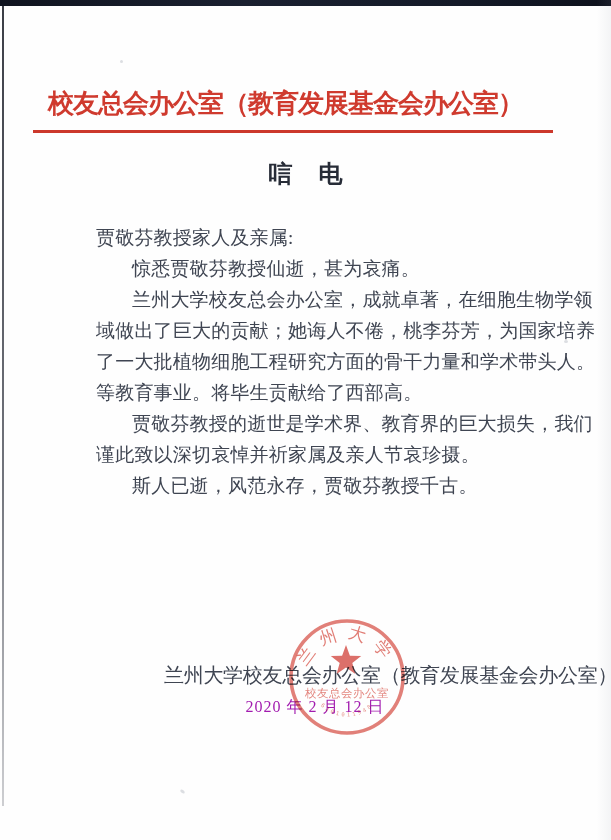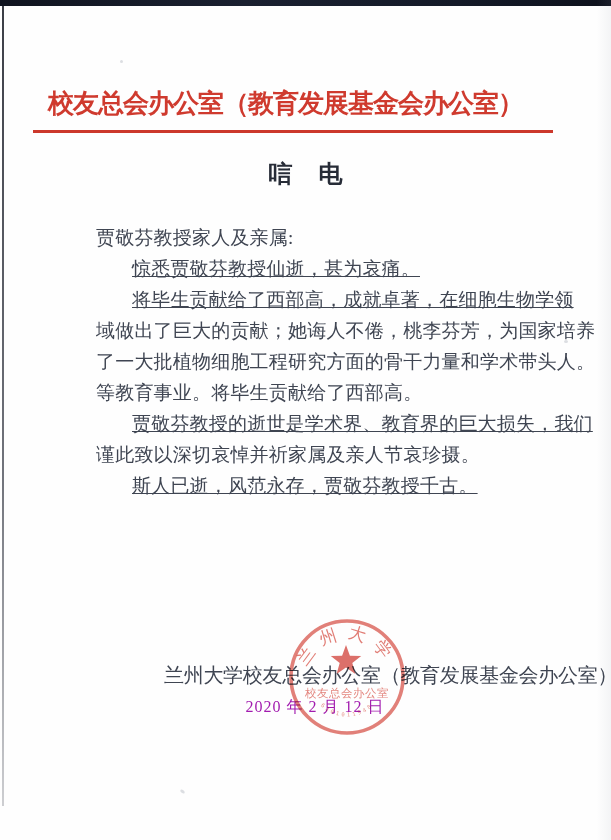--- a/index.html
+++ b/index.html
@@ -56,21 +56,21 @@
     position: absolute; top: 222px; left: 96px; width: 462px;
     font-size: 19px;
     color: #3f4552;
     letter-spacing: 0.2px;
   }
   .line {
     height: 31px;
     line-height: 31px;
     white-space: nowrap;
   }
-  .indent { padding-left: 36px; text-decoration: underline; }
+  .indent { padding-left: 36px; }
   
   .signature-org {
     position: absolute; top: 662px; left: 164px;
     font-size: 20px; color: #3f4552; white-space: nowrap;
     letter-spacing: -0.3px;
   }
   .signature-date {
     position: absolute; top: 697px; left: 240px; width: 150px;
     font-size: 16px; color: #a21caf; text-align: center; white-space: nowrap;
     letter-spacing: 1px;
@@ -103,21 +103,21 @@
   <div class="header-rule"></div>
 
   <div class="doc-title">
     <span>唁</span>
     <span>电</span>
   </div>
 
   <div class="letter-body">
     <div class="line">贾敬芬教授家人及亲属:</div>
     <div class="line indent">惊悉贾敬芬教授仙逝，甚为哀痛。</div>
-    <div class="line indent">将毕生贡献给了西部高，成就卓著，在细胞生物学领</div>
+    <div class="line indent">兰州大学校友总会办公室，成就卓著，在细胞生物学领</div>
     <div class="line">域做出了巨大的贡献；她诲人不倦，桃李芬芳，为国家培养</div>
     <div class="line">了一大批植物细胞工程研究方面的骨干力量和学术带头人。</div>
     <div class="line">等教育事业。将毕生贡献给了西部高。</div>
     <div class="line indent">贾敬芬教授的逝世是学术界、教育界的巨大损失，我们</div>
     <div class="line">谨此致以深切哀悼并祈家属及亲人节哀珍摄。</div>
     <div class="line indent">斯人已逝，风范永存，贾敬芬教授千古。</div>
   </div>
 
   <div class="signature-org">兰州大学校友总会办公室（教育发展基金会办公室）</div>
   <div class="signature-date">2020 年 2 月 12 日</div>

